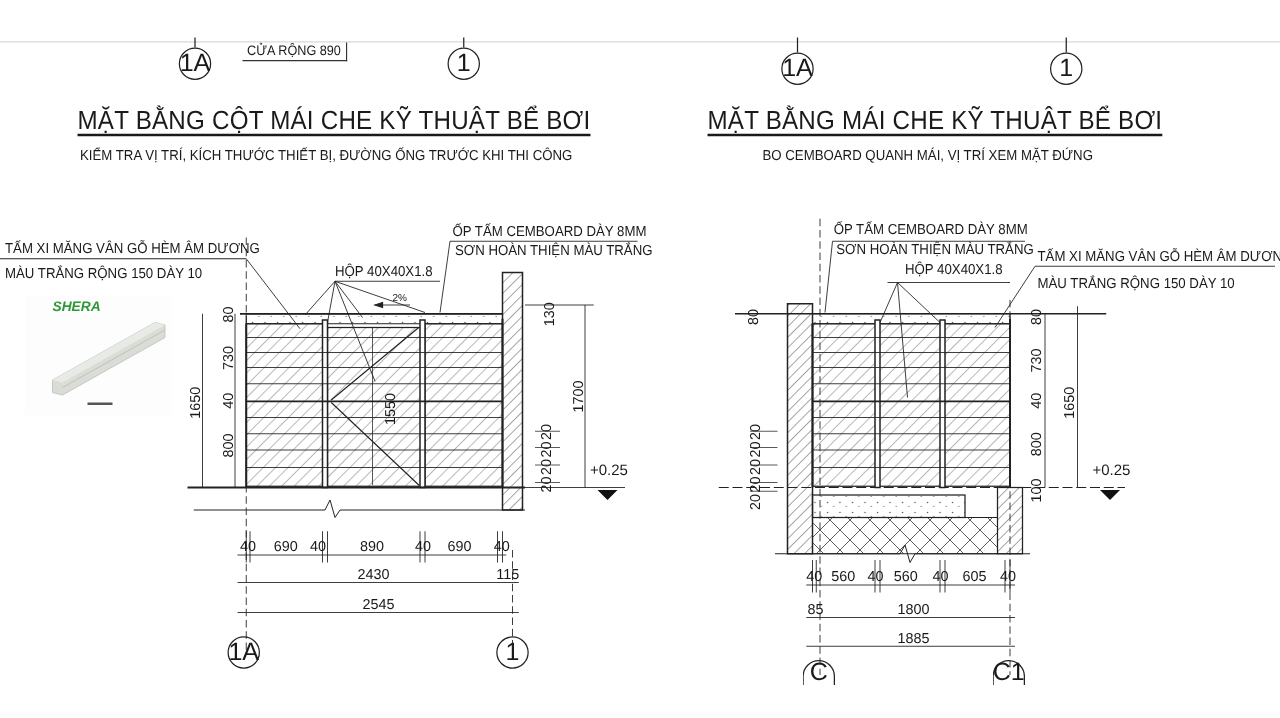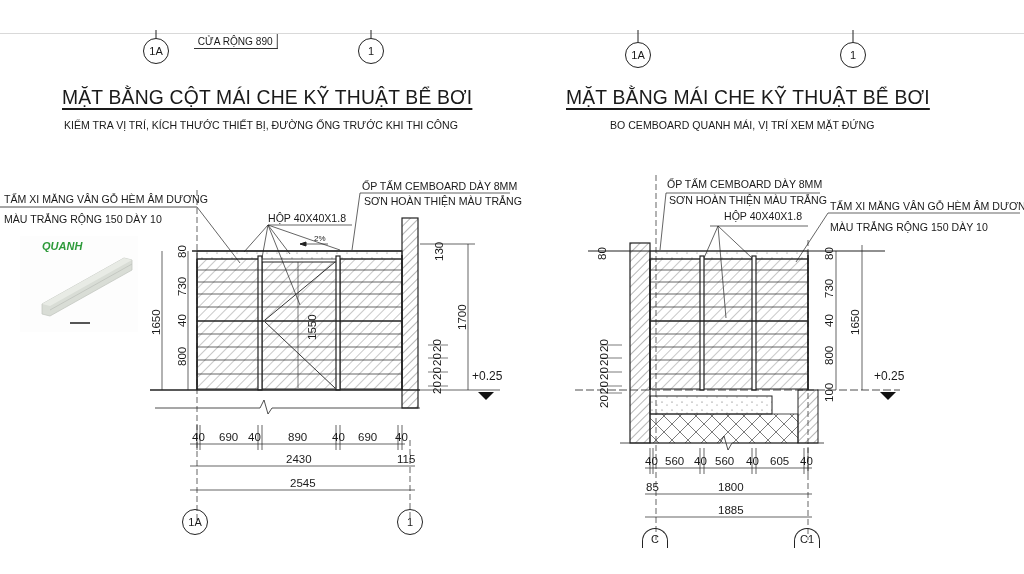--- a/index.html
+++ b/index.html
@@ -5,21 +5,21 @@
   html, body { margin: 0; padding: 0; background: #ffffff; }
   body { width: 1024px; height: 574px; position: relative; overflow: hidden;
          font-family: "Liberation Sans", "DejaVu Sans", sans-serif; color: #1a1a1a; }
   .topline { position: absolute; left: 0; top: 33px; width: 1024px; height: 1px; background: #d9d9d9; }
   .txt { position: absolute; white-space: nowrap; color: #1a1a1a; }
   .title { font-size: 21px; letter-spacing: 0.2px; text-decoration: underline; text-underline-offset: 4px;
            transform: scaleX(0.92); transform-origin: left top; }
   .sub { font-size: 11.5px; transform: scaleX(0.92); transform-origin: left top; }
   .note { font-size: 11.5px; transform: scaleX(0.92); transform-origin: left top; }
   .grid-bubble { position: absolute; width: 26px; height: 26px; border: 1.3px solid #222; border-radius: 50%;
-                 display: flex; align-items: center; justify-content: center; font-size: 11px; box-sizing: border-box; }
+                 display: flex; align-items: center; justify-content: center; font-size: 20px; box-sizing: border-box; }
   .door-label { position: absolute; left: 194px; top: 34px; font-size: 11px; padding: 1px 4px;
                 border-right: 1.2px solid #333; border-bottom: 1.2px solid #333; transform: scaleX(0.92); transform-origin: left top; }
   svg { position: absolute; left: 0; top: 0; }
   .dim { font-family: "Liberation Sans", sans-serif; font-size: 11.5px; fill: #1a1a1a; }
   .shera-card { position: absolute; left: 20px; top: 236px; width: 118px; height: 96px; background: #fdfdfd; }
   .shera-logo { position: absolute; left: 22px; top: 4px; font-size: 11px; font-weight: bold; font-style: italic; color: #2d9a3a; }
 </style>
 </head>
 <body>
 
@@ -36,21 +36,21 @@
 <div class="txt title" style="left:62px;top:85px;">MẶT BẰNG CỘT MÁI CHE KỸ THUẬT BỂ BƠI</div>
 <div class="txt sub" style="left:64px;top:119px;">KIỂM TRA VỊ TRÍ, KÍCH THƯỚC THIẾT BỊ, ĐƯỜNG ỐNG TRƯỚC KHI THI CÔNG</div>
 
 <div class="txt note" style="left:4px;top:193px;">TẤM XI MĂNG VÂN GỖ HÈM ÂM DƯƠNG</div>
 <div class="txt note" style="left:4px;top:213px;">MÀU TRẮNG RỘNG 150 DÀY 10</div>
 <div class="txt note" style="left:362px;top:180px;">ỐP TẤM CEMBOARD DÀY 8MM</div>
 <div class="txt note" style="left:364px;top:195px;">SƠN HOÀN THIỆN MÀU TRẮNG</div>
 <div class="txt note" style="left:268px;top:212px;">HỘP 40X40X1.8</div>
 
 <div class="shera-card">
-  <div class="shera-logo">QUANH</div>
+  <div class="shera-logo">SHERA</div>
   <svg width="118" height="96" style="left:0;top:0;">
     <polygon points="22,68 104,22 112,24 112,34 30,80 22,78" fill="#d9ddd6" stroke="#c4c8c2" stroke-width="0.8"></polygon>
     <polygon points="22,68 104,22 112,24 30,70" fill="#e8ebe5"></polygon>
     <line x1="30" y1="74" x2="112" y2="28" stroke="#bfc3bc" stroke-width="0.8"></line>
     <rect x="50" y="86" width="20" height="2" fill="#555"></rect>
   </svg>
 </div>
 
 <div class="grid-bubble" style="left:182px;top:509px;">
     <span>1A</span>

